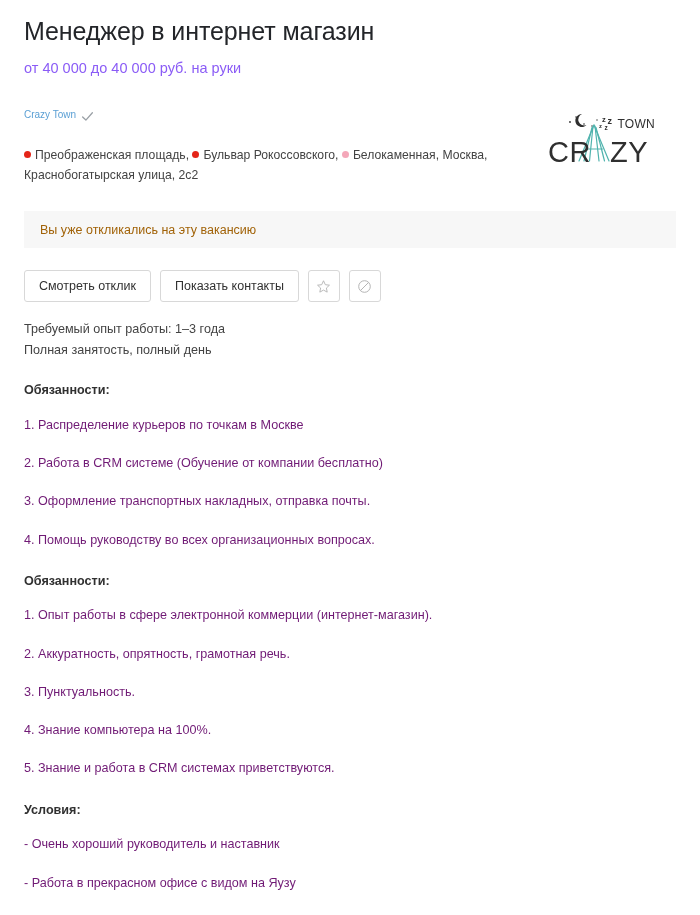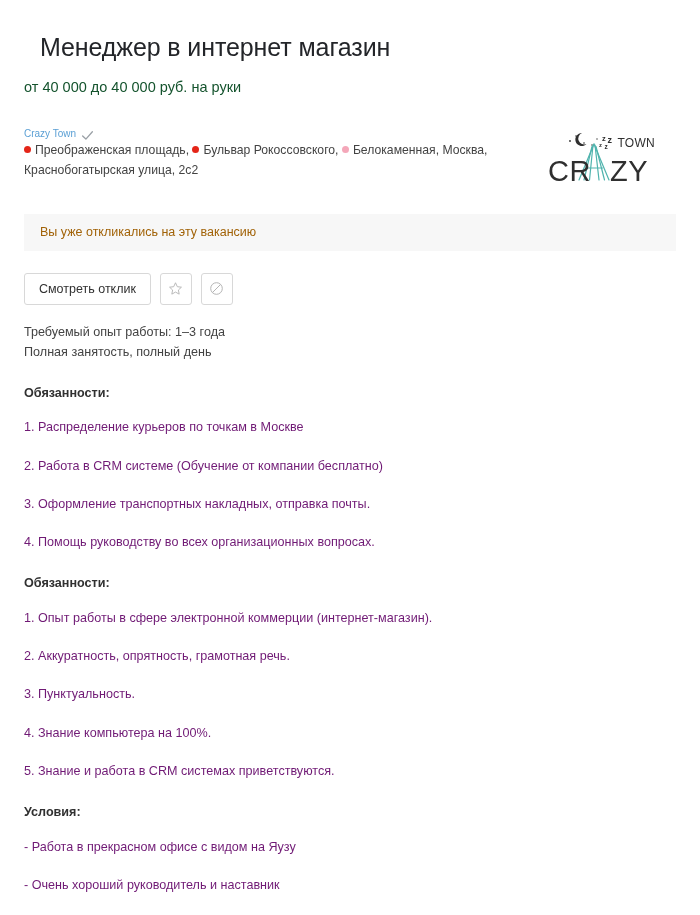--- a/index.html
+++ b/index.html
@@ -21,28 +21,28 @@
     padding: 0 24px;
     box-sizing: border-box;
     width: 700px;
   }
 
   
   .vacancy-title {
     font-size: 25px;
     font-weight: 400;
     color: #232529;
-    margin: 16px;
+    margin: 0;
     padding-top: 16px;
     letter-spacing: -0.1px;
     line-height: 1.2;
   }
   .salary {
     font-size: 14.5px;
-    color: #14532d;
+    color: #8b5cf6;
     margin-top: 13px;
     line-height: 1.3;
   }
 
   
   .company-row {
     display: flex;
     align-items: flex-start;
     justify-content: space-between;
     margin-top: 31px;
@@ -63,21 +63,21 @@
     display: inline-block;
     width: 13px;
     height: 13px;
     color: #9aa0a6;
     flex: none;
   }
   .address {
     font-size: 12.2px;
     color: #434343;
     line-height: 1.62;
-    margin-top: 0;
+    margin-top: 24px;
   }
   .metro-dot {
     display: inline-block;
     width: 7px;
     height: 7px;
     border-radius: 50%;
     margin-right: 4px;
     position: relative;
     top: -1px;
   }
@@ -225,20 +225,21 @@
       </svg>
     </div>
   </div>
 
   <div class="applied-banner">
     <span>Вы уже откликались на эту вакансию</span>
   </div>
 
   <div class="actions">
     <button class="btn">Смотреть отклик</button>
+    <button class="btn">Показать контакты</button>
     <button class="btn btn-icon">
       <span>
         <svg width="15" height="15" viewBox="0 0 24 24" fill="none" xmlns="http://www.w3.org/2000/svg">
           <path d="M12 2.8 L14.9 9.1 L21.5 9.9 L16.6 14.4 L17.9 21 L12 17.7 L6.1 21 L7.4 14.4 L2.5 9.9 L9.1 9.1 Z" stroke="#b5b5b5" stroke-width="1.5" fill="none" stroke-linejoin="round"></path>
         </svg>
       </span>
     </button>
     <button class="btn btn-icon">
       <span>
         <svg width="15" height="15" viewBox="0 0 24 24" fill="none" xmlns="http://www.w3.org/2000/svg">
@@ -263,19 +264,19 @@
     <p class="desc-line">4. Помощь руководству во всех организационных вопросах.</p>
 
     <h3 class="desc-heading spaced">Обязанности:</h3>
     <p class="desc-line">1. Опыт работы в сфере электронной коммерции (интернет-магазин).</p>
     <p class="desc-line">2. Аккуратность, опрятность, грамотная речь.</p>
     <p class="desc-line">3. Пунктуальность.</p>
     <p class="desc-line">4. Знание компьютера на 100%.</p>
     <p class="desc-line">5. Знание и работа в CRM системах приветствуются.</p>
 
     <h3 class="desc-heading spaced">Условия:</h3>
+    <p class="desc-line">- Очень хороший руководитель и наставник</p>
     <p class="desc-line">- Работа в прекрасном офисе с видом на Яузу</p>
-    <p class="desc-line">- Очень хороший руководитель и наставник</p>
     <p class="desc-line">- График 5/2 с 9-18</p>
 
   </div>
 
 </div>
 
 </body></html>

